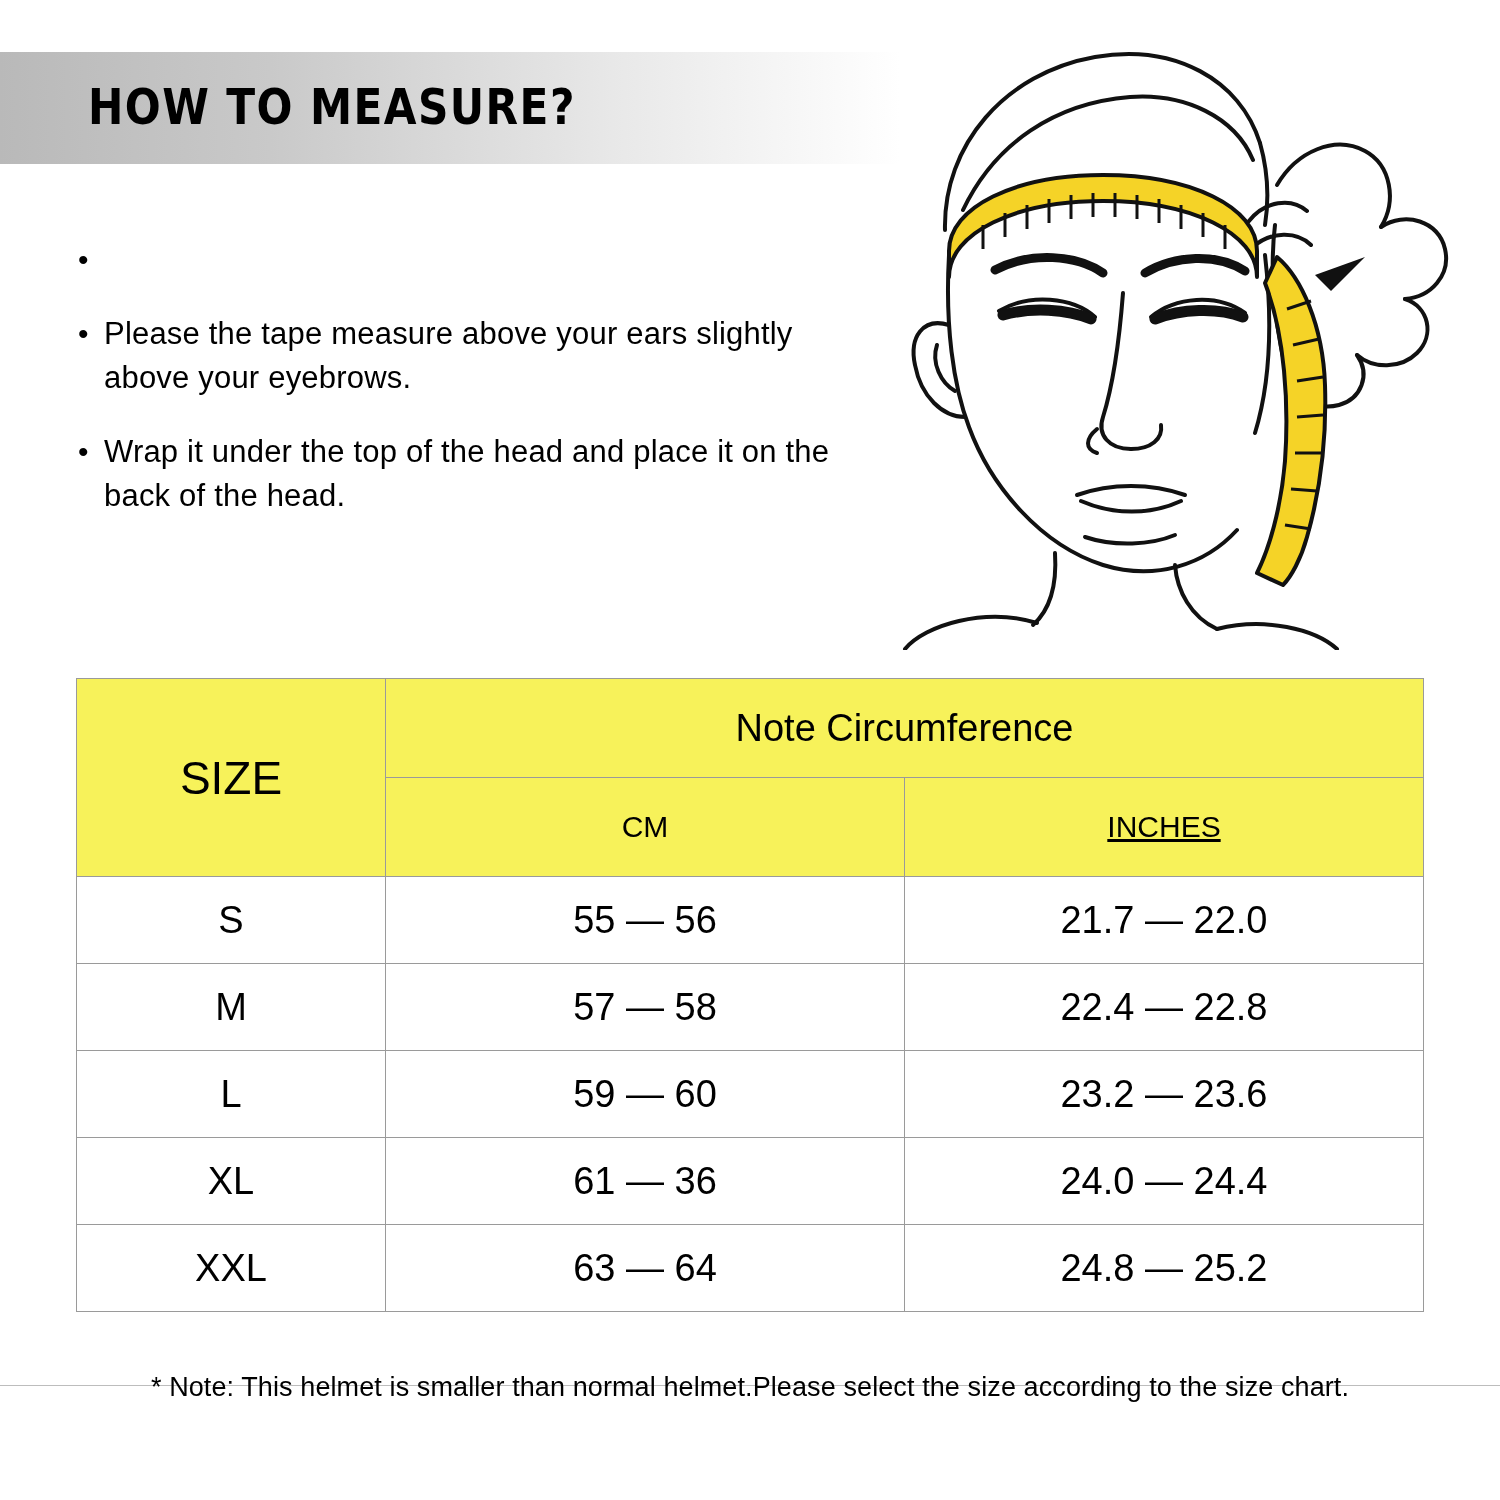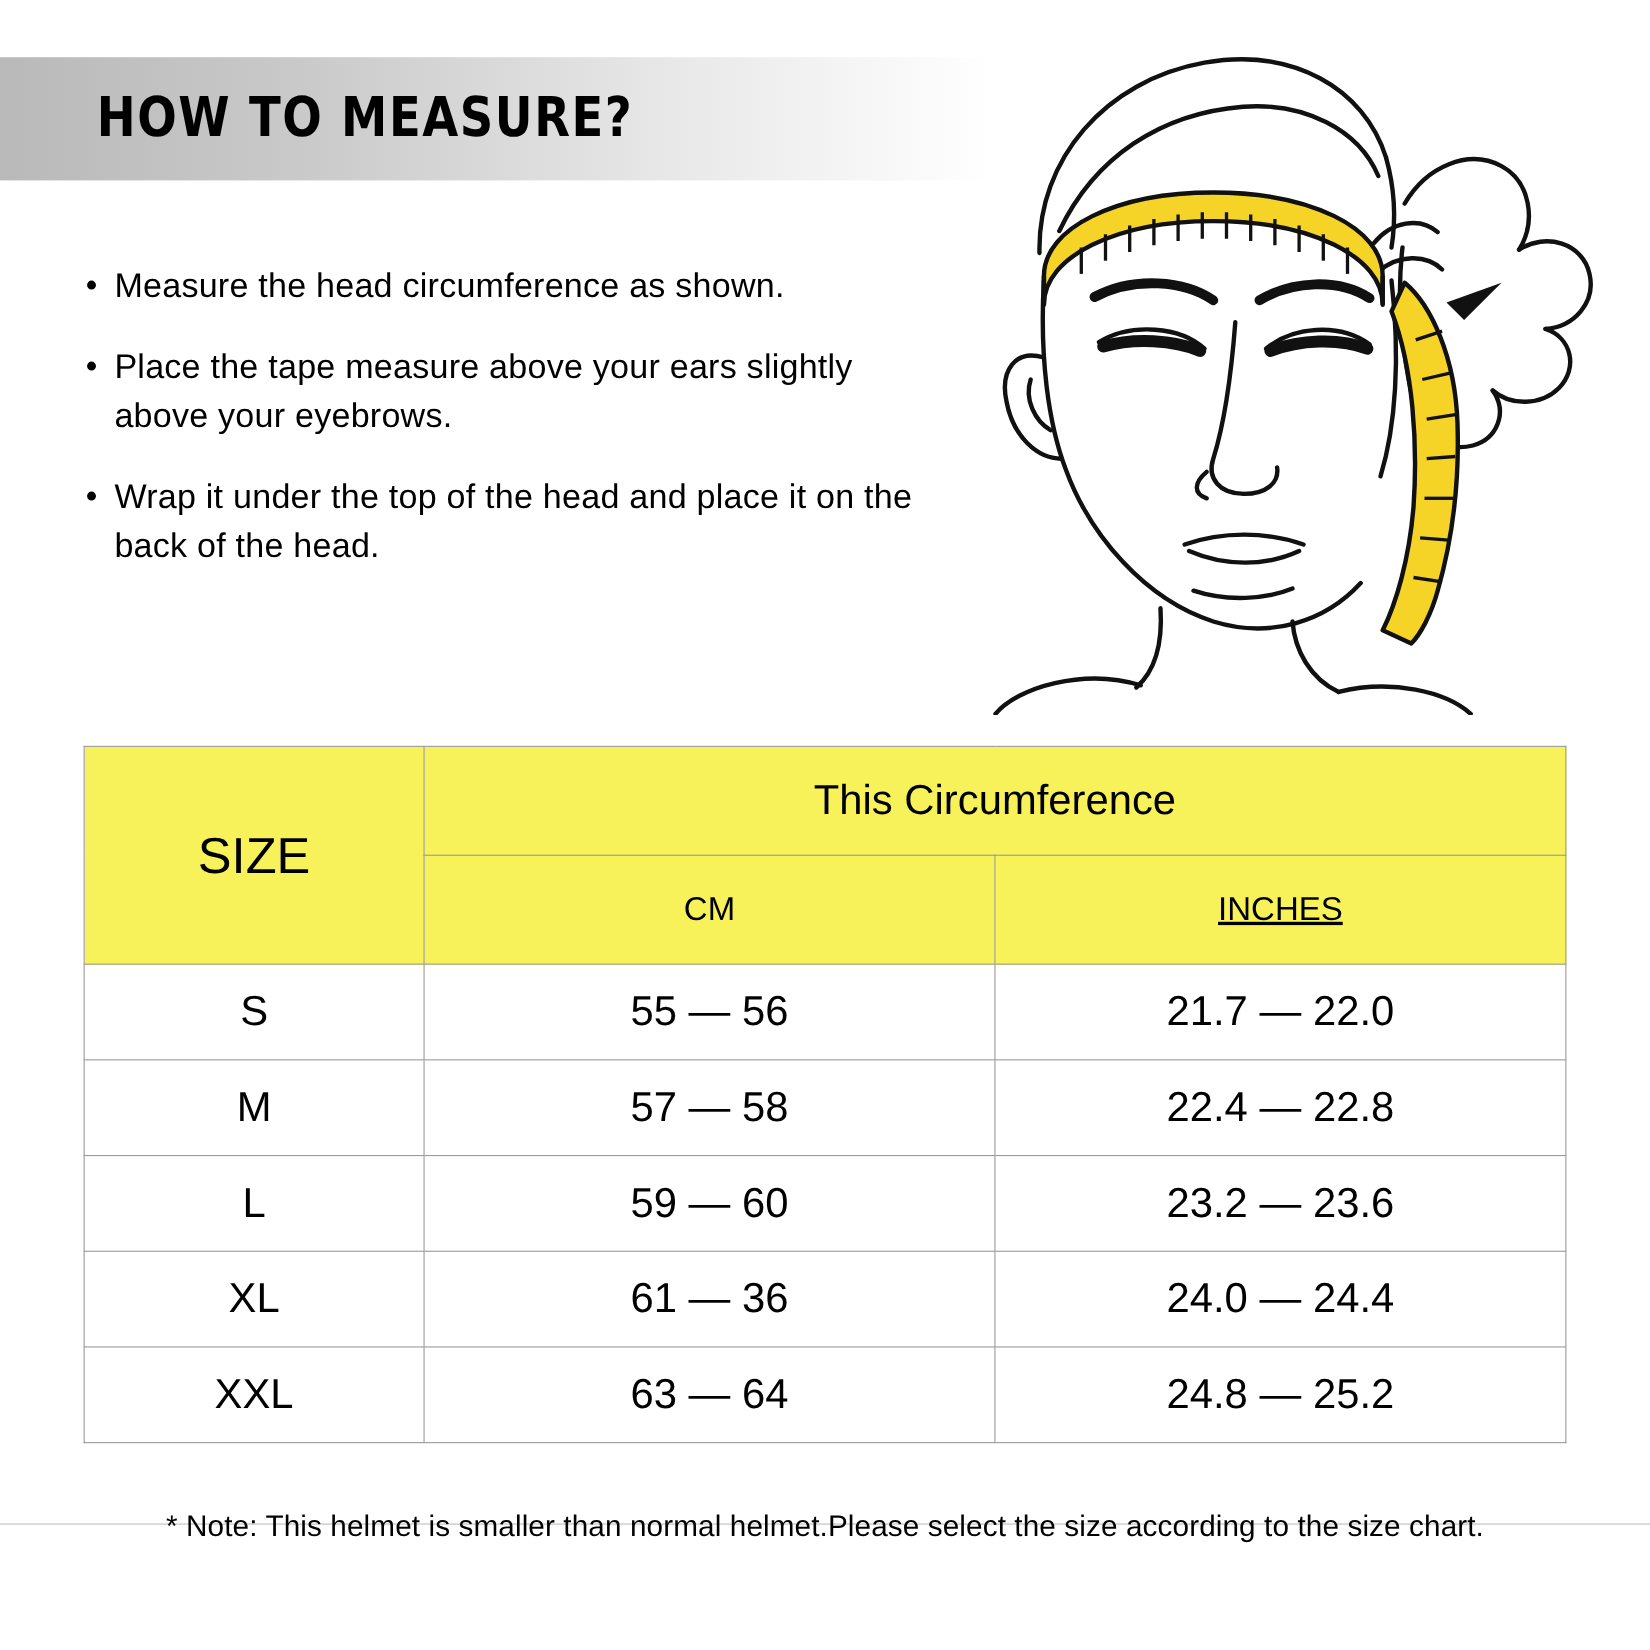--- a/index.html
+++ b/index.html
@@ -138,25 +138,24 @@
 <body>
 
 <div class="page">
 
   <div class="header-band"></div>
   <div class="header-title">HOW TO MEASURE?</div>
 
   <div class="bullets">
     <div class="bullet-row">
       <div class="bullet-dot">•</div>
-      <div class="bullet-text">Measure the head circumference as shown.</div>
     </div>
     <div class="bullet-row">
       <div class="bullet-dot">•</div>
-      <div class="bullet-text">Place the tape measure above your ears slightly above your eyebrows.</div>
+      <div class="bullet-text">Please the tape measure above your ears slightly above your eyebrows.</div>
     </div>
     <div class="bullet-row">
       <div class="bullet-dot">•</div>
       <div class="bullet-text">Wrap it under the top of the head and place it on the back of the head.</div>
     </div>
   </div>
 
   <div class="illustration">
     <svg viewBox="0 0 640 625" width="640" height="625" xmlns="http://www.w3.org/2000/svg">
       <g fill="none" stroke="#111" stroke-width="4" stroke-linecap="round" stroke-linejoin="round">
@@ -234,21 +233,21 @@
           <path d="M440 500 L466 504"></path>
         </g>
       </g>
     </svg>
   </div>
 
   <table class="size-table">
     <thead>
       <tr>
         <th class="hd th-size" rowspan="2">SIZE</th>
-        <th class="hd th-hc" colspan="2">This Circumference</th>
+        <th class="hd th-hc" colspan="2">Note Circumference</th>
       </tr>
       <tr>
         <th class="hd th-sub col-cm">CM</th>
         <th class="hd th-sub col-in">INCHES</th>
       </tr>
     </thead>
     <tbody>
       <tr>
         <td>S</td>
         <td>55 — 56</td>

